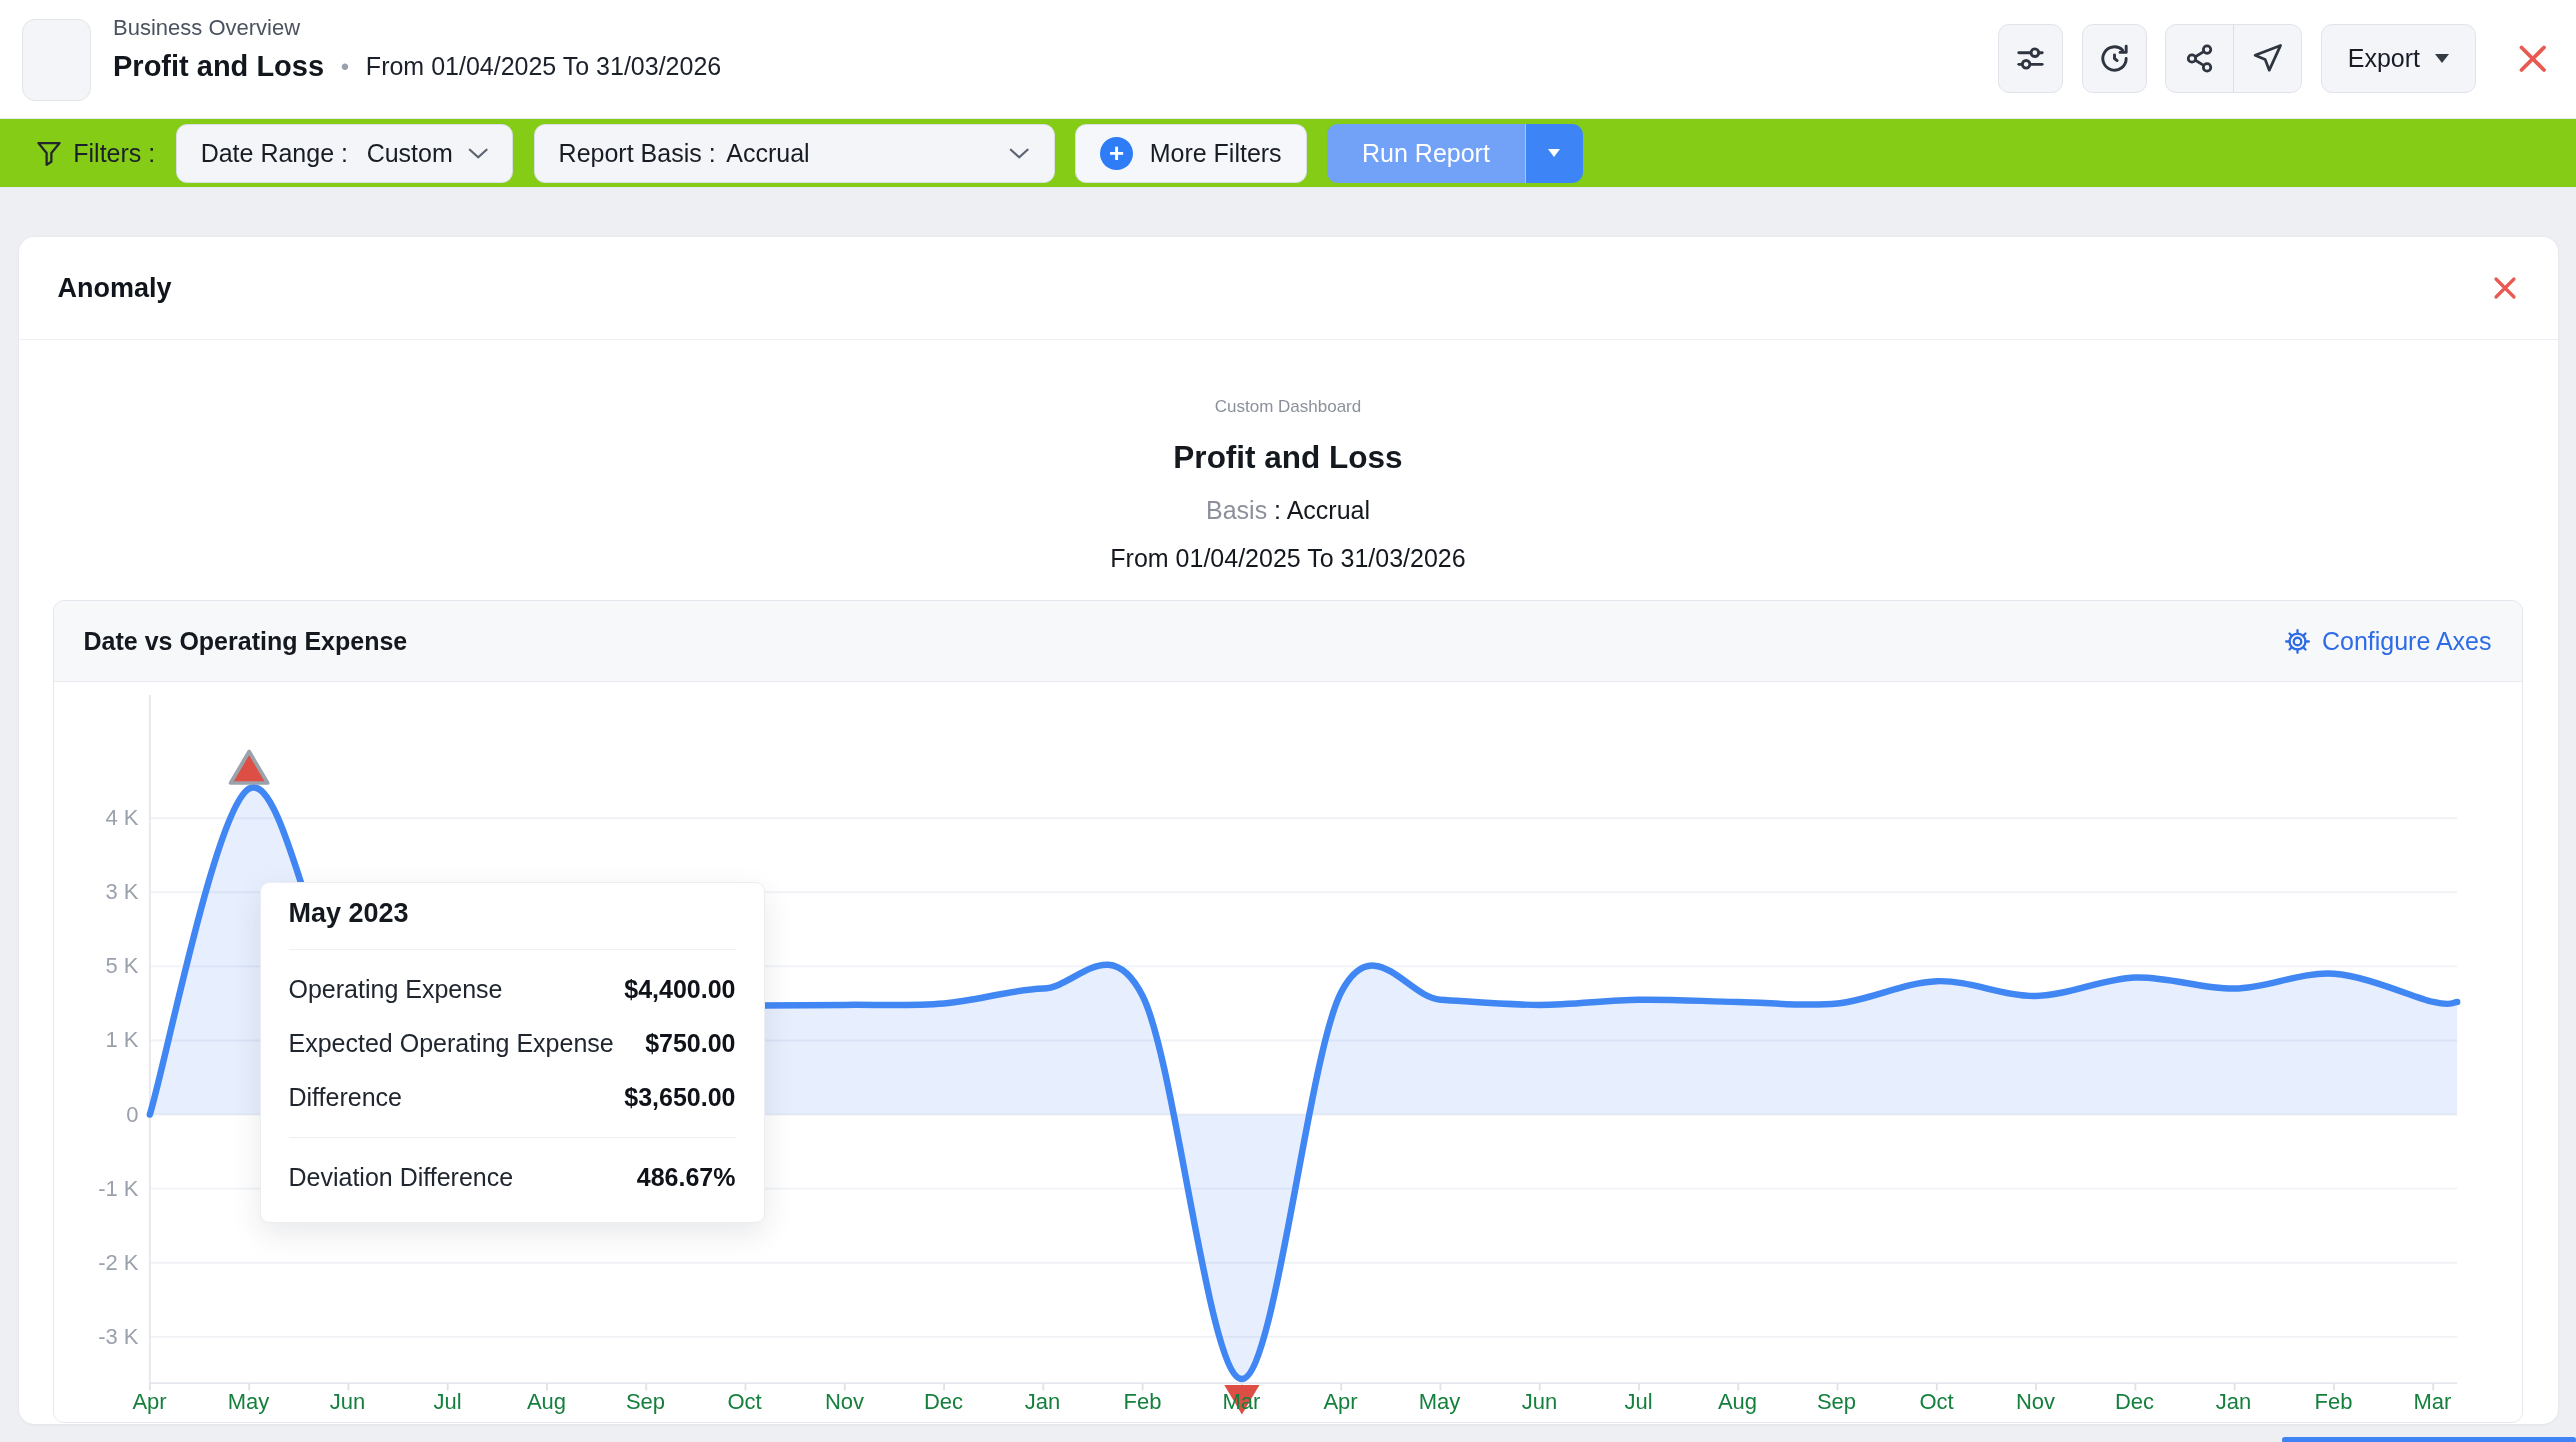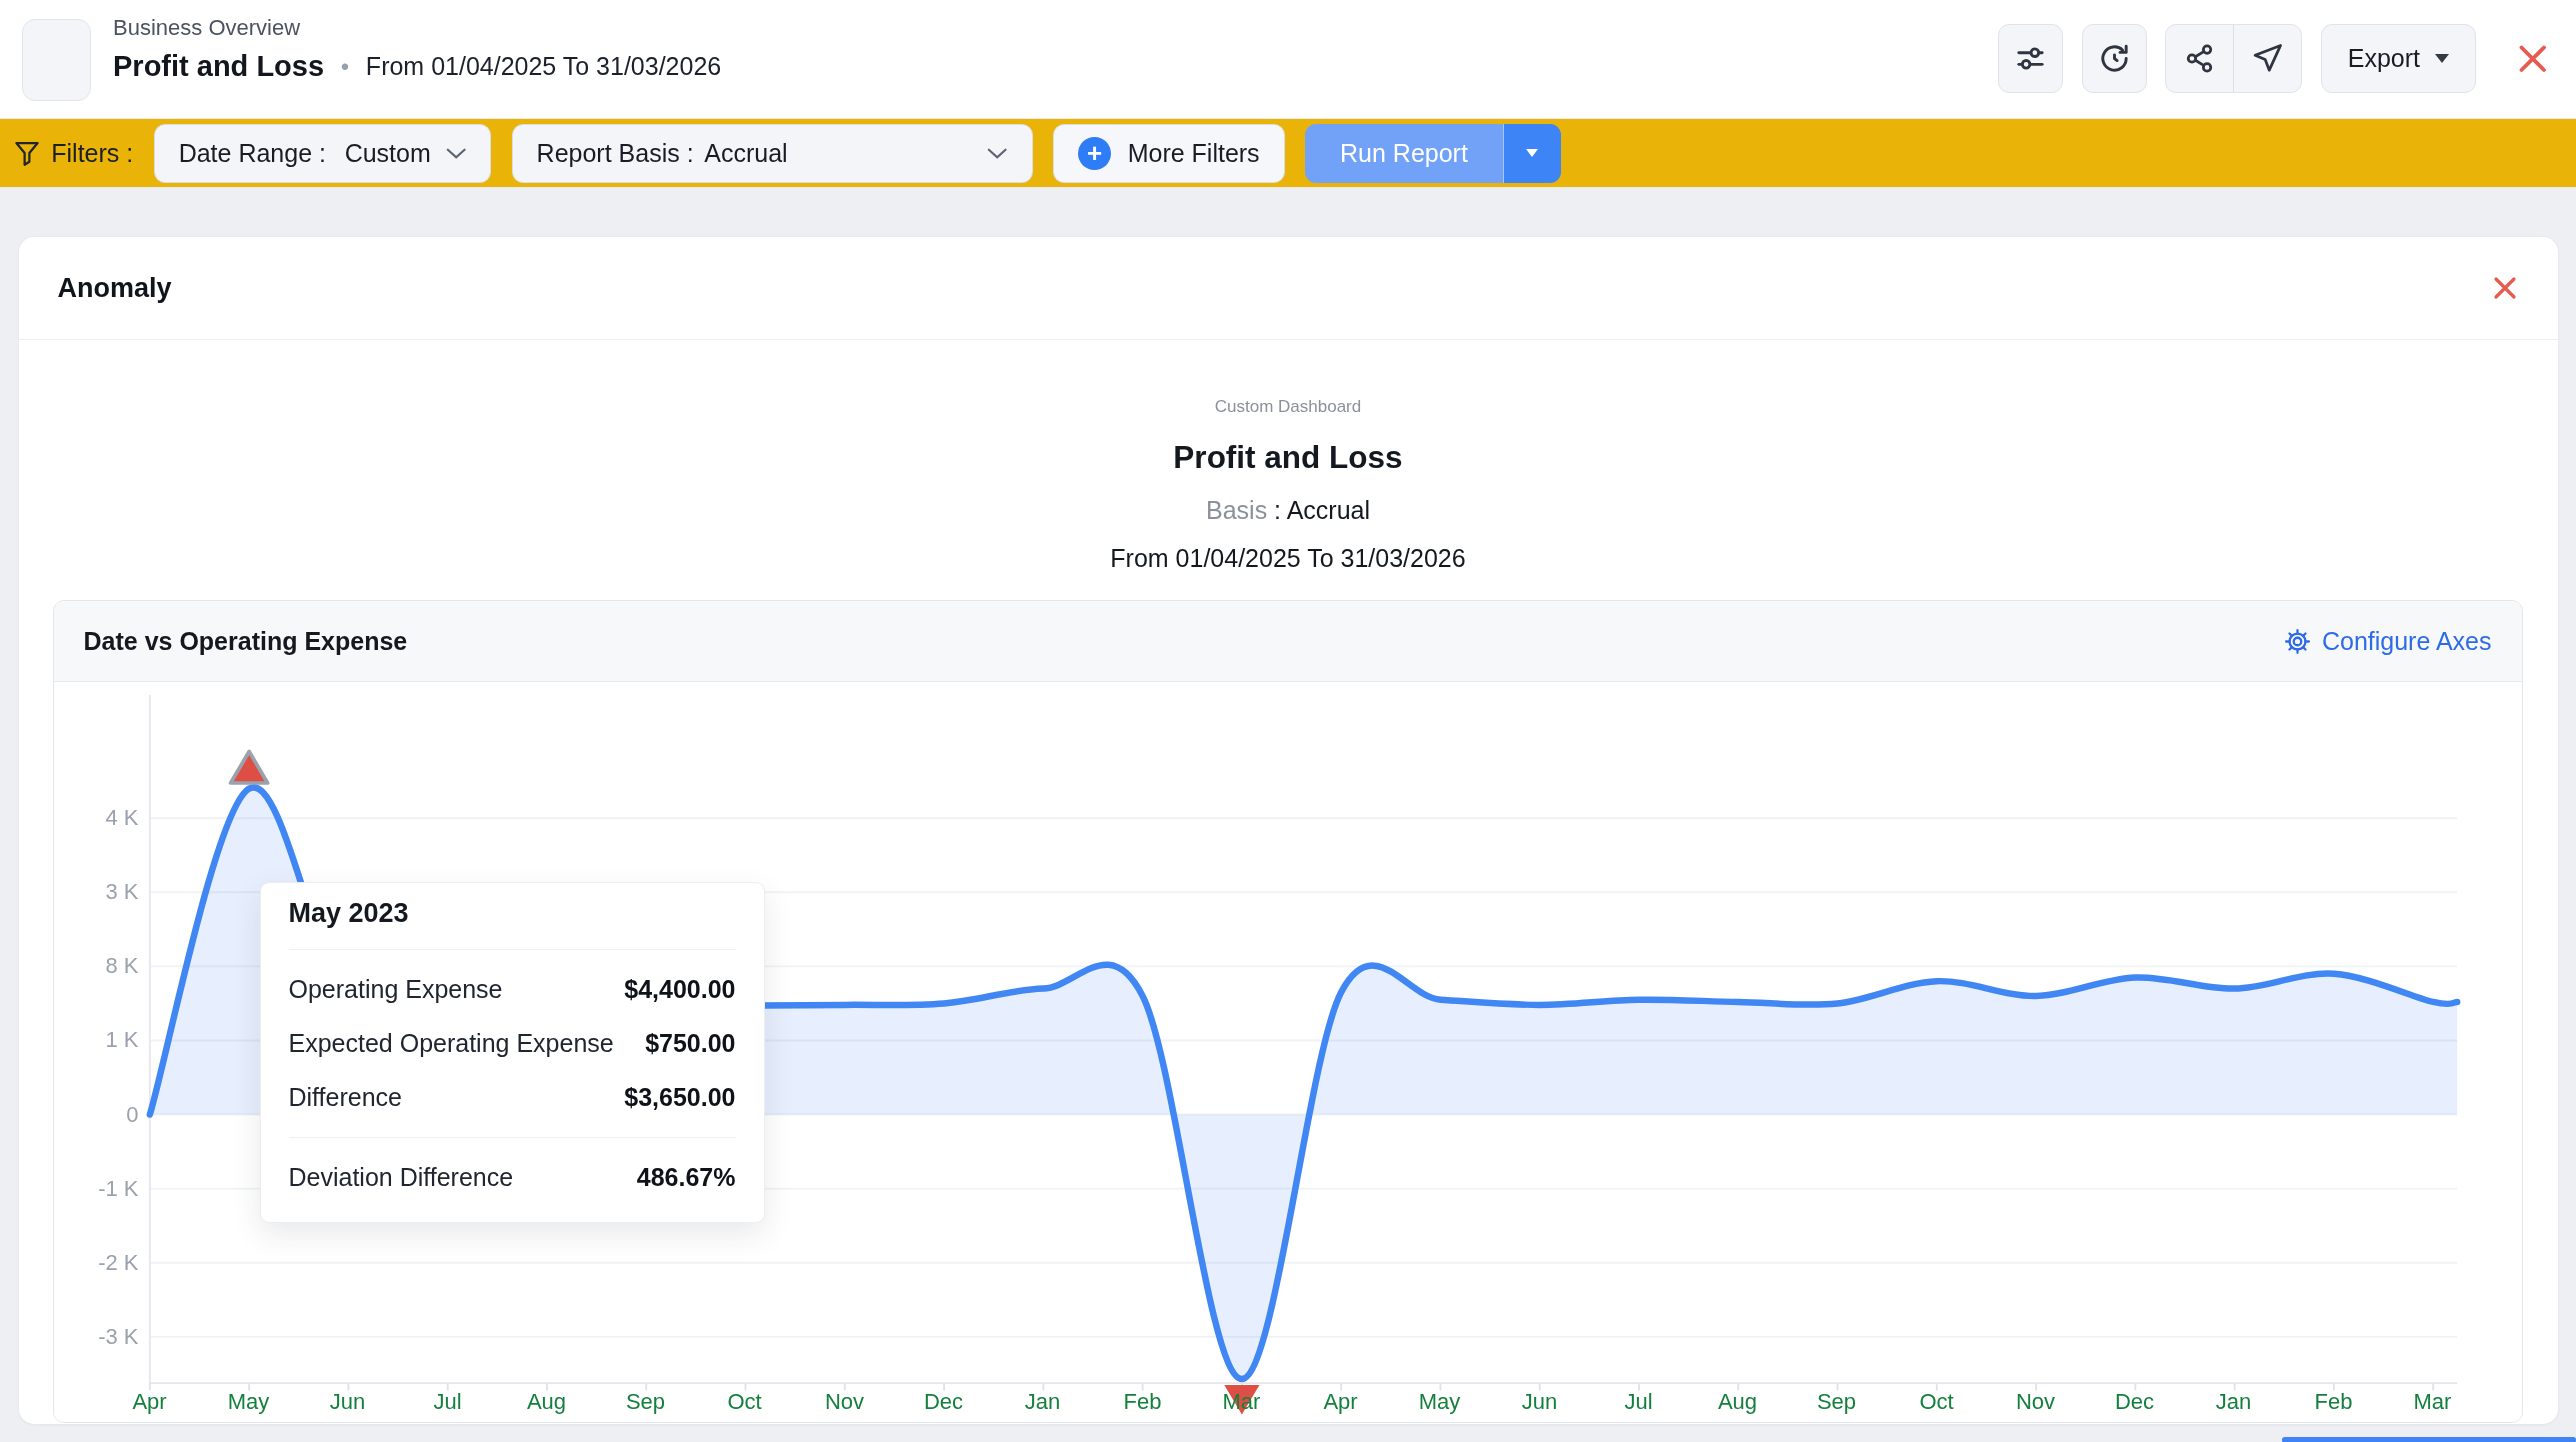--- a/index.html
+++ b/index.html
@@ -18,21 +18,21 @@
   .header-actions{position:absolute;right:28px;top:24px;display:flex;align-items:center;gap:18.5px;}
   .icon-btn{width:65px;height:69px;background:#f4f5f8;border:0.9px solid #e0e4ea;border-radius:11px;display:flex;align-items:center;justify-content:center;cursor:pointer;box-sizing:border-box;}
   .btn-group{display:flex;background:#f4f5f8;border:0.9px solid #e0e4ea;border-radius:11px;height:69px;box-sizing:border-box;overflow:hidden;}
   .btn-group .half{width:67px;display:flex;align-items:center;justify-content:center;cursor:pointer;}
   .btn-group .sep{width:0.9px;background:#dcdfe6;}
   .export-btn{height:69px;background:#f4f5f8;border:0.9px solid #e0e4ea;border-radius:11px;display:flex;align-items:center;gap:15px;padding:0 26px;font-size:25px;color:#171c25;cursor:pointer;box-sizing:border-box;}
   .caret{width:0;height:0;border-left:7.4px solid transparent;border-right:7.4px solid transparent;border-top:9.3px solid #343a44;}
   .hdr-close{margin-left:22px;cursor:pointer;display:flex;}
 
   
-  .filterbar{position:absolute;left:0;top:119px;width:100%;height:69px;background:#eab308;border-bottom:0.9px solid #e8eaef;display:flex;align-items:center;padding-left:12px;gap:20.4px;box-sizing:border-box;}
+  .filterbar{position:absolute;left:0;top:119px;width:100%;height:69px;background:#84cc16;border-bottom:0.9px solid #e8eaef;display:flex;align-items:center;padding-left:34px;gap:20.4px;box-sizing:border-box;}
   .filters-label{display:flex;align-items:center;gap:9.3px;font-size:25px;color:#1b202a;}
   .chip{display:flex;align-items:center;gap:15px;height:59px;padding:0 24px;background:#f4f5f8;border:0.9px solid #d9dde4;border-radius:11px;font-size:25px;color:#171c25;cursor:pointer;box-sizing:border-box;}
   .chip .val{margin-left:3.7px;}
   .chip.basis{width:521px;justify-content:space-between;}
   .chip.more{background:#f6f7fa;gap:16.7px;}
   .plus-circle{width:33px;height:33px;border-radius:50%;background:#2f7df6;color:#fff;font-size:26px;font-weight:700;display:flex;align-items:center;justify-content:center;line-height:1;}
   .run-btn{display:flex;height:59px;border-radius:11px;overflow:hidden;}
   .run-main{background:#72a2f7;color:#fff;font-size:25px;padding:0 35px;display:flex;align-items:center;cursor:pointer;}
   .run-caret{width:57px;background:#3d84f7;display:flex;align-items:center;justify-content:center;border-left:0.9px solid rgba(255,255,255,.55);cursor:pointer;}
   .run-caret .caret{border-top-color:#fff;border-left-width:6.5px;border-right-width:6.5px;border-top-width:8.3px;}
@@ -239,21 +239,21 @@
             <line x1="2461.9" y1="757" x2="2461.9" y2="765" stroke="#dfe3e9" stroke-width="2"></line>
             <line x1="2569.1" y1="757" x2="2569.1" y2="765" stroke="#dfe3e9" stroke-width="2"></line>
             <path d="M 103.5,467 C 121.36666666666666,408.3333333333333 174.96666666666667,135 210.7,115 C 246.4333333333333,95 282.16666666666663,308.3333333333333 317.9,347 C 353.6333333333333,385.6666666666667 389.3666666666667,347 425.1,347 C 460.83333333333337,347 496.5666666666666,346.73333333333335 532.3,347 C 568.0333333333333,347.26666666666665 603.7666666666667,348.20000000000005 639.5,348.6 C 675.2333333333333,349 710.9666666666667,349.4 746.7,349.4 C 782.4333333333334,349.4 818.1666666666666,349 853.9,348.6 C 889.6333333333333,348.20000000000005 925.3666666666667,349.93333333333334 961.1,347 C 996.8333333333334,344.06666666666666 1032.5666666666668,332.3333333333333 1068.3000000000002,331 C 1104.0333333333335,329.6666666666667 1139.7666666666667,268.73333333333335 1175.5,339 C 1211.2333333333333,409.26666666666665 1246.9666666666667,753.2666666666667 1282.7,752.6 C 1318.4333333333334,751.9333333333334 1354.1666666666667,403.26666666666665 1389.9,335 C 1425.6333333333334,266.73333333333335 1461.3666666666668,340.73333333333335 1497.1000000000001,343 C 1532.8333333333335,345.26666666666665 1568.5666666666666,348.6 1604.3,348.6 C 1640.0333333333333,348.6 1675.7666666666667,343.53333333333336 1711.5,343 C 1747.2333333333333,342.46666666666664 1782.9666666666667,344.7333333333333 1818.7,345.4 C 1854.4333333333334,346.06666666666666 1890.1666666666667,350.73333333333335 1925.9,347 C 1961.6333333333334,343.26666666666665 1997.3666666666668,324.3333333333333 2033.1000000000001,323 C 2068.8333333333335,321.6666666666667 2104.566666666667,339.6666666666667 2140.3,339 C 2176.0333333333333,338.3333333333333 2211.7666666666664,320.3333333333333 2247.5,319 C 2283.2333333333336,317.6666666666667 2318.966666666667,331.6666666666667 2354.7000000000003,331 C 2390.4333333333334,330.3333333333333 2426.166666666667,312.6 2461.9,315 C 2497.633333333333,317.4 2546.9166666666665,340.3333333333333 2569.1,345.4 C 2591.2833333333333,350.46666666666664 2590.6833333333334,345.4 2595,345.4 L 2595,467 L 103.5,467 Z" fill="rgba(66,133,244,0.13)" stroke="none" stroke-width="0" stroke-linecap="round" stroke-linejoin="round"></path>
             <path d="M 103.5,467 C 121.36666666666666,408.3333333333333 174.96666666666667,135 210.7,115 C 246.4333333333333,95 282.16666666666663,308.3333333333333 317.9,347 C 353.6333333333333,385.6666666666667 389.3666666666667,347 425.1,347 C 460.83333333333337,347 496.5666666666666,346.73333333333335 532.3,347 C 568.0333333333333,347.26666666666665 603.7666666666667,348.20000000000005 639.5,348.6 C 675.2333333333333,349 710.9666666666667,349.4 746.7,349.4 C 782.4333333333334,349.4 818.1666666666666,349 853.9,348.6 C 889.6333333333333,348.20000000000005 925.3666666666667,349.93333333333334 961.1,347 C 996.8333333333334,344.06666666666666 1032.5666666666668,332.3333333333333 1068.3000000000002,331 C 1104.0333333333335,329.6666666666667 1139.7666666666667,268.73333333333335 1175.5,339 C 1211.2333333333333,409.26666666666665 1246.9666666666667,753.2666666666667 1282.7,752.6 C 1318.4333333333334,751.9333333333334 1354.1666666666667,403.26666666666665 1389.9,335 C 1425.6333333333334,266.73333333333335 1461.3666666666668,340.73333333333335 1497.1000000000001,343 C 1532.8333333333335,345.26666666666665 1568.5666666666666,348.6 1604.3,348.6 C 1640.0333333333333,348.6 1675.7666666666667,343.53333333333336 1711.5,343 C 1747.2333333333333,342.46666666666664 1782.9666666666667,344.7333333333333 1818.7,345.4 C 1854.4333333333334,346.06666666666666 1890.1666666666667,350.73333333333335 1925.9,347 C 1961.6333333333334,343.26666666666665 1997.3666666666668,324.3333333333333 2033.1000000000001,323 C 2068.8333333333335,321.6666666666667 2104.566666666667,339.6666666666667 2140.3,339 C 2176.0333333333333,338.3333333333333 2211.7666666666664,320.3333333333333 2247.5,319 C 2283.2333333333336,317.6666666666667 2318.966666666667,331.6666666666667 2354.7000000000003,331 C 2390.4333333333334,330.3333333333333 2426.166666666667,312.6 2461.9,315 C 2497.633333333333,317.4 2546.9166666666665,340.3333333333333 2569.1,345.4 C 2591.2833333333333,350.46666666666664 2590.6833333333334,345.4 2595,345.4" fill="none" stroke="#4187f4" stroke-width="7" stroke-linecap="round" stroke-linejoin="round"></path>
             <polygon points="210.7,75 190.7,109 230.7,109" fill="#dd4f44" stroke="#9aa2ad" stroke-width="4" stroke-linejoin="round"></polygon>
             <polygon points="1263.7,759 1301.7,759 1282.7,791" fill="#dd4f44" stroke="none" stroke-width="0" stroke-linejoin="round"></polygon>
           </svg>
         <div id="ylabels">
             <div class="ylabel" style="top: 122px;">4 K</div>
             <div class="ylabel" style="top: 196px;">3 K</div>
-            <div class="ylabel" style="top: 270px;">8 K</div>
+            <div class="ylabel" style="top: 270px;">5 K</div>
             <div class="ylabel" style="top: 344px;">1 K</div>
             <div class="ylabel" style="top: 419px;">0</div>
             <div class="ylabel" style="top: 493px;">-1 K</div>
             <div class="ylabel" style="top: 567px;">-2 K</div>
             <div class="ylabel" style="top: 641px;">-3 K</div>
           </div>
         <div id="xlabels">
             <div class="xmonth" style="left: 45px;">Apr</div>
             <div class="xyear" style="left: 45px;">2023</div>
             <div class="xmonth" style="left: 144px;">May</div>

